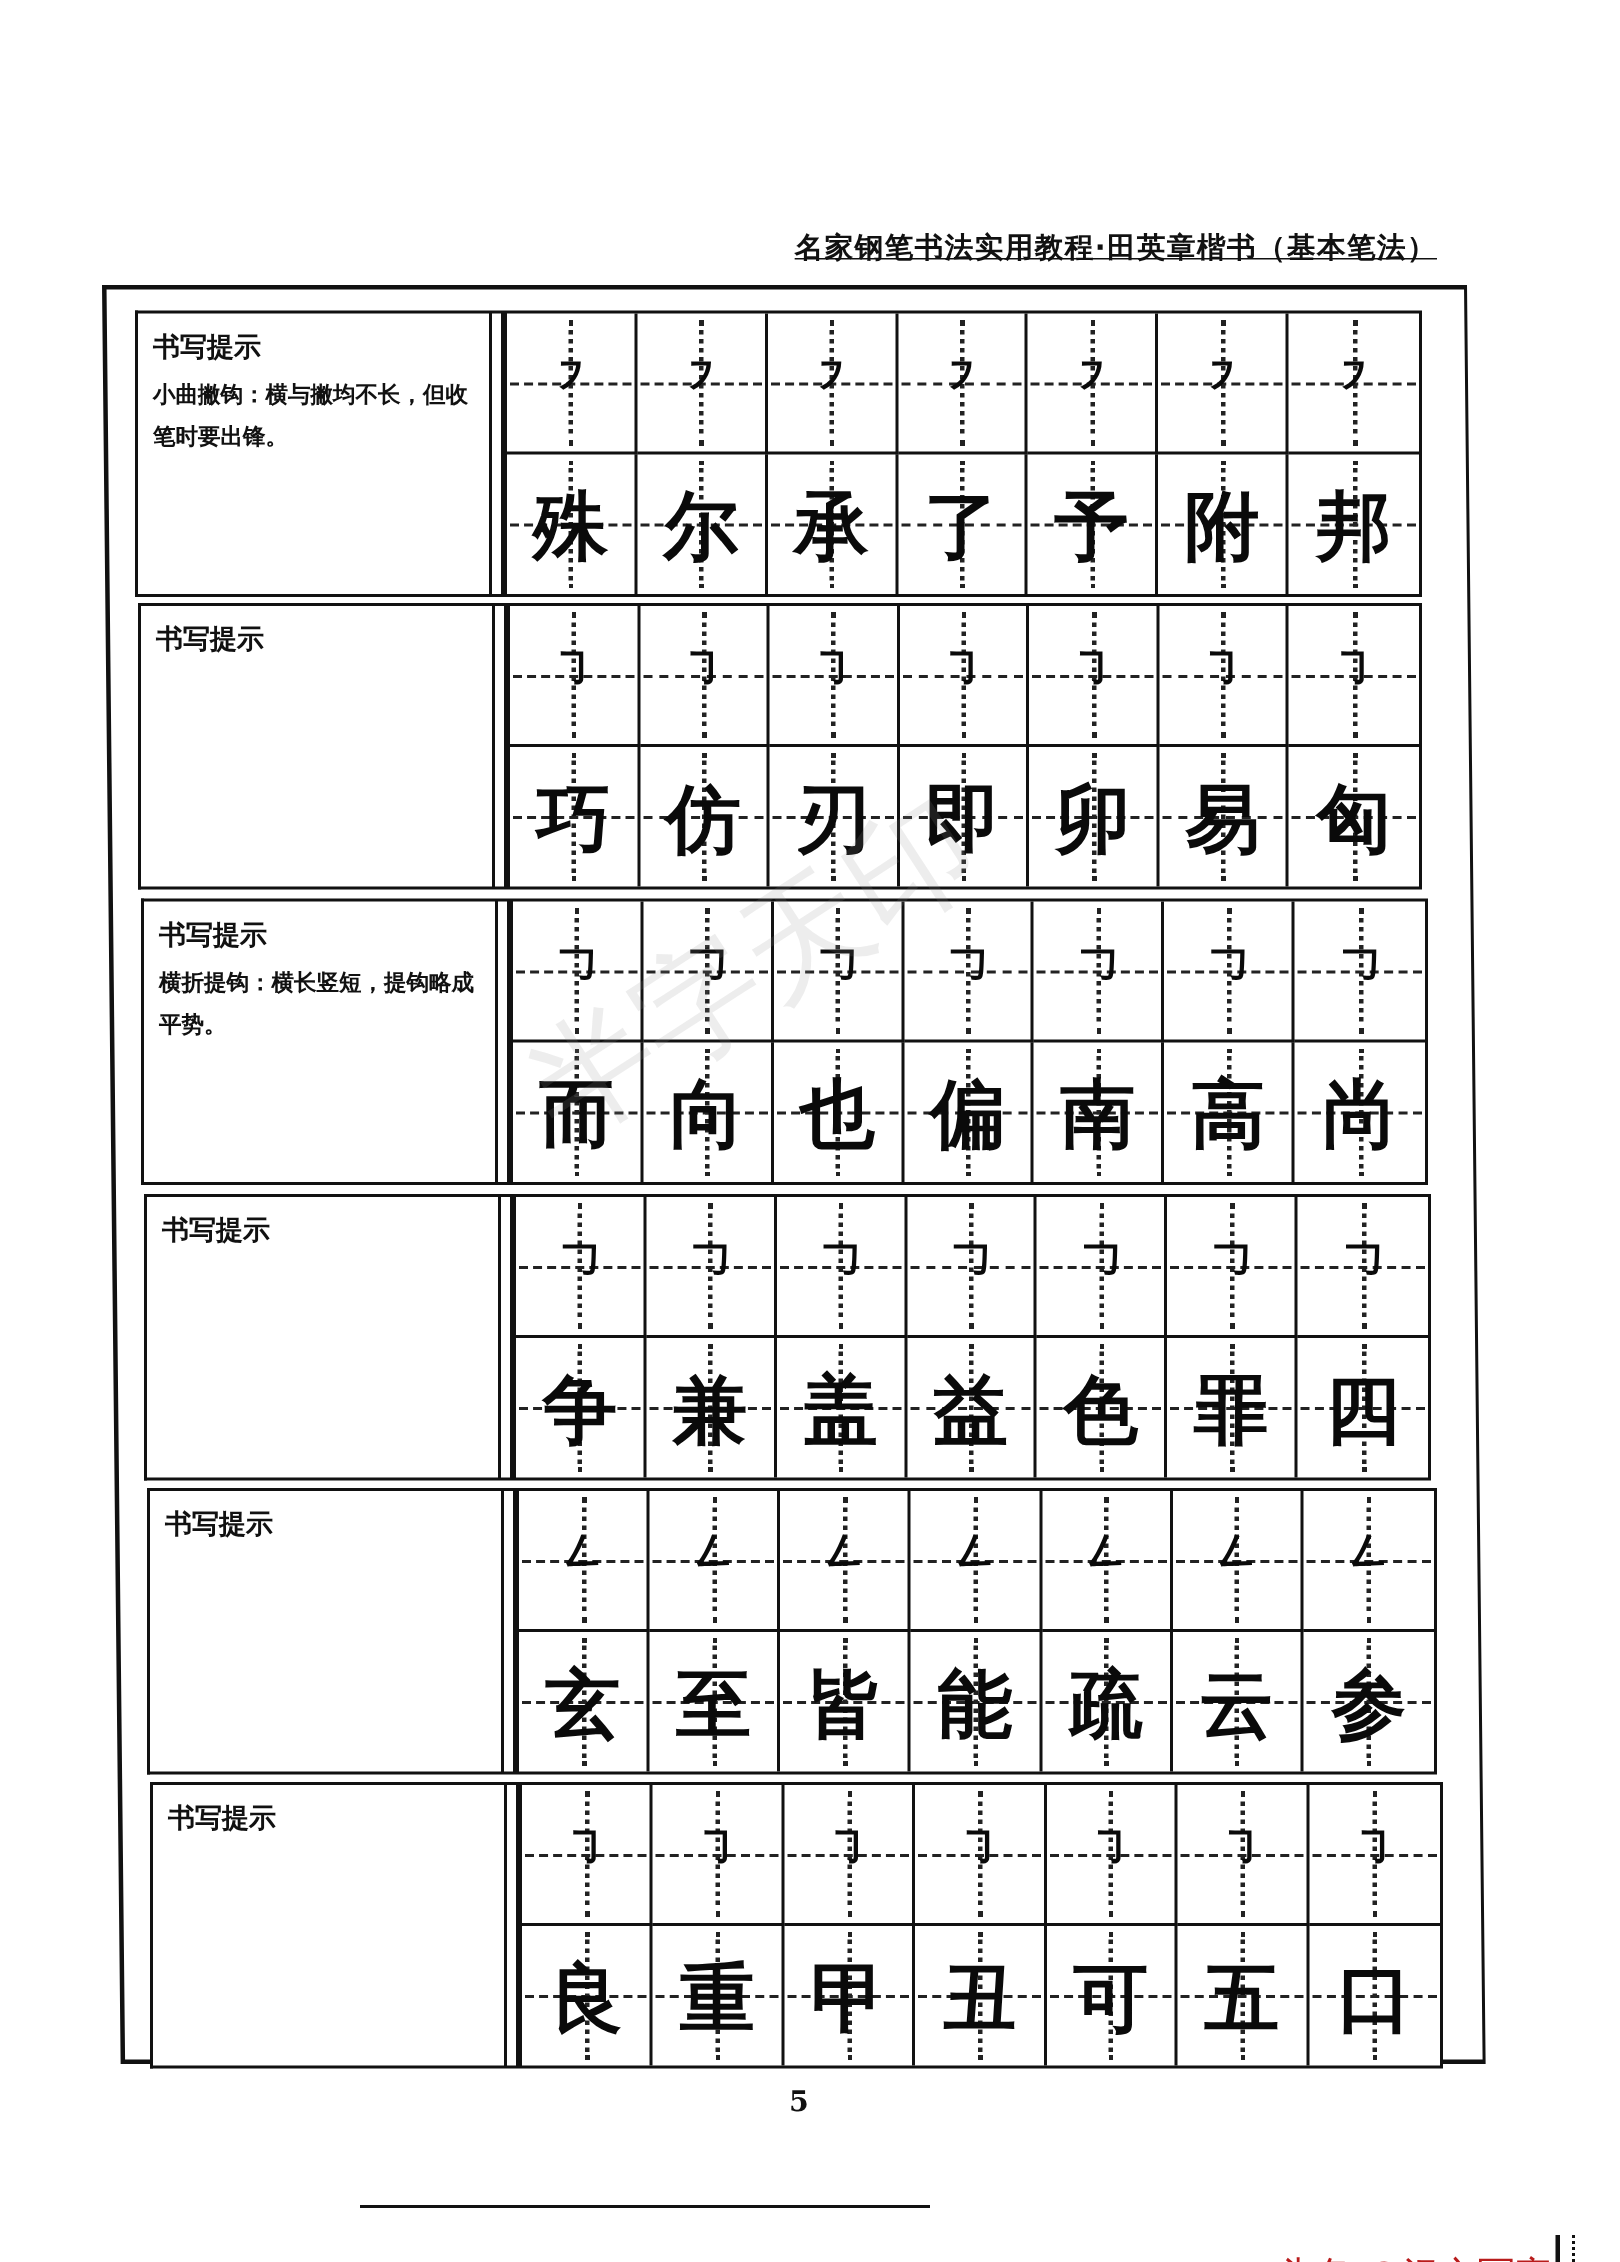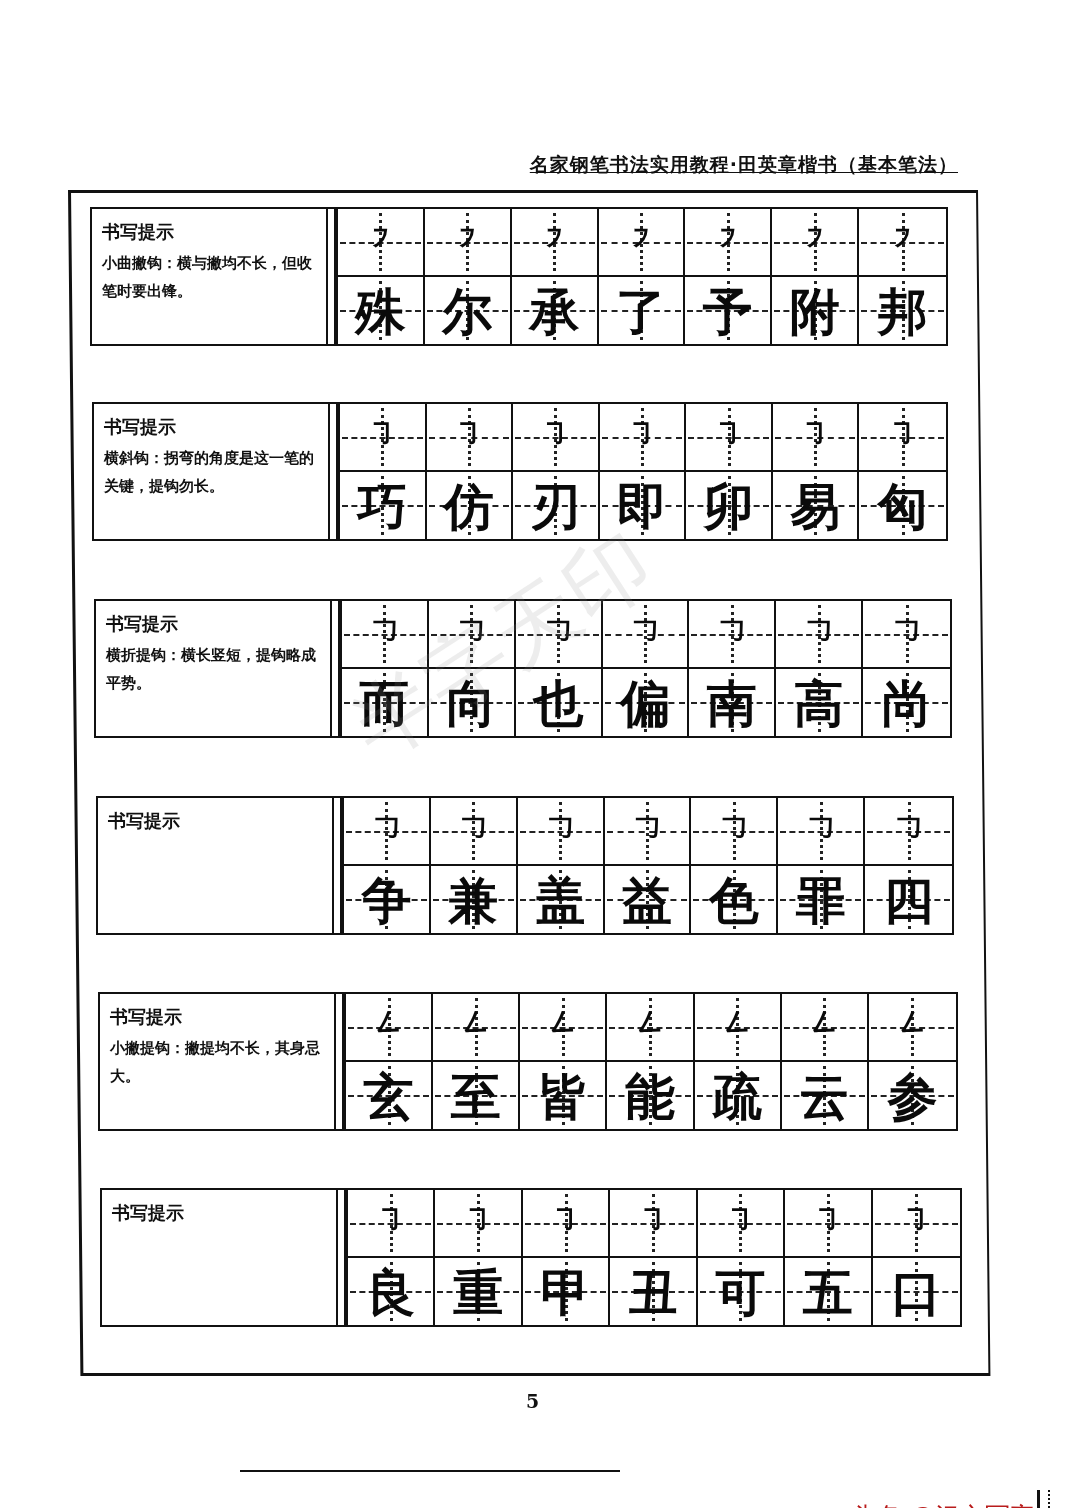--- a/index.html
+++ b/index.html
@@ -34,21 +34,21 @@
       width: 910px;
       height: 1186px;
       border: 3px solid #111;
       border-right-width: 2px;
       transform: skewX(0.6deg);
       transform-origin: top left;
       box-sizing: border-box;
     }
     .section {
       position: absolute;
-      height: 139px;
+      height: 191px;
       box-sizing: border-box;
     }
     .tip-box {
       position: absolute;
       left: 0;
       top: 0;
       width: 236px;
       height: 100%;
       border: 2px solid #111;
       border-right: none;
@@ -253,21 +253,20 @@
           <span class="glyph word">附</span>
         </div>
         <div class="cell last-row last-col">
           <span class="glyph word">邦</span>
         </div>
       </div>
     </div>
     <div class="section" style="left: 92px; top: 402px; width: 856px;">
       <div class="tip-box">
         <div class="tip-title">书写提示</div>
-        <div class="tip-text">横斜钩：拐弯的角度是这一笔的关键，提钩勿长。</div>
       </div>
       <div class="gutter"></div>
       <div class="grid">
         <div class="cell">
           <span class="glyph stroke">㇆</span>
         </div>
         <div class="cell">
           <span class="glyph stroke">㇆</span>
         </div>
         <div class="cell">
@@ -405,21 +404,20 @@
           <span class="glyph word">罪</span>
         </div>
         <div class="cell last-row last-col">
           <span class="glyph word">四</span>
         </div>
       </div>
     </div>
     <div class="section" style="left: 98px; top: 992px; width: 860px;">
       <div class="tip-box">
         <div class="tip-title">书写提示</div>
-        <div class="tip-text">小撇提钩：撇提均不长，其身忌大。</div>
       </div>
       <div class="gutter"></div>
       <div class="grid">
         <div class="cell">
           <span class="glyph stroke">𠃋</span>
         </div>
         <div class="cell">
           <span class="glyph stroke">𠃋</span>
         </div>
         <div class="cell">

